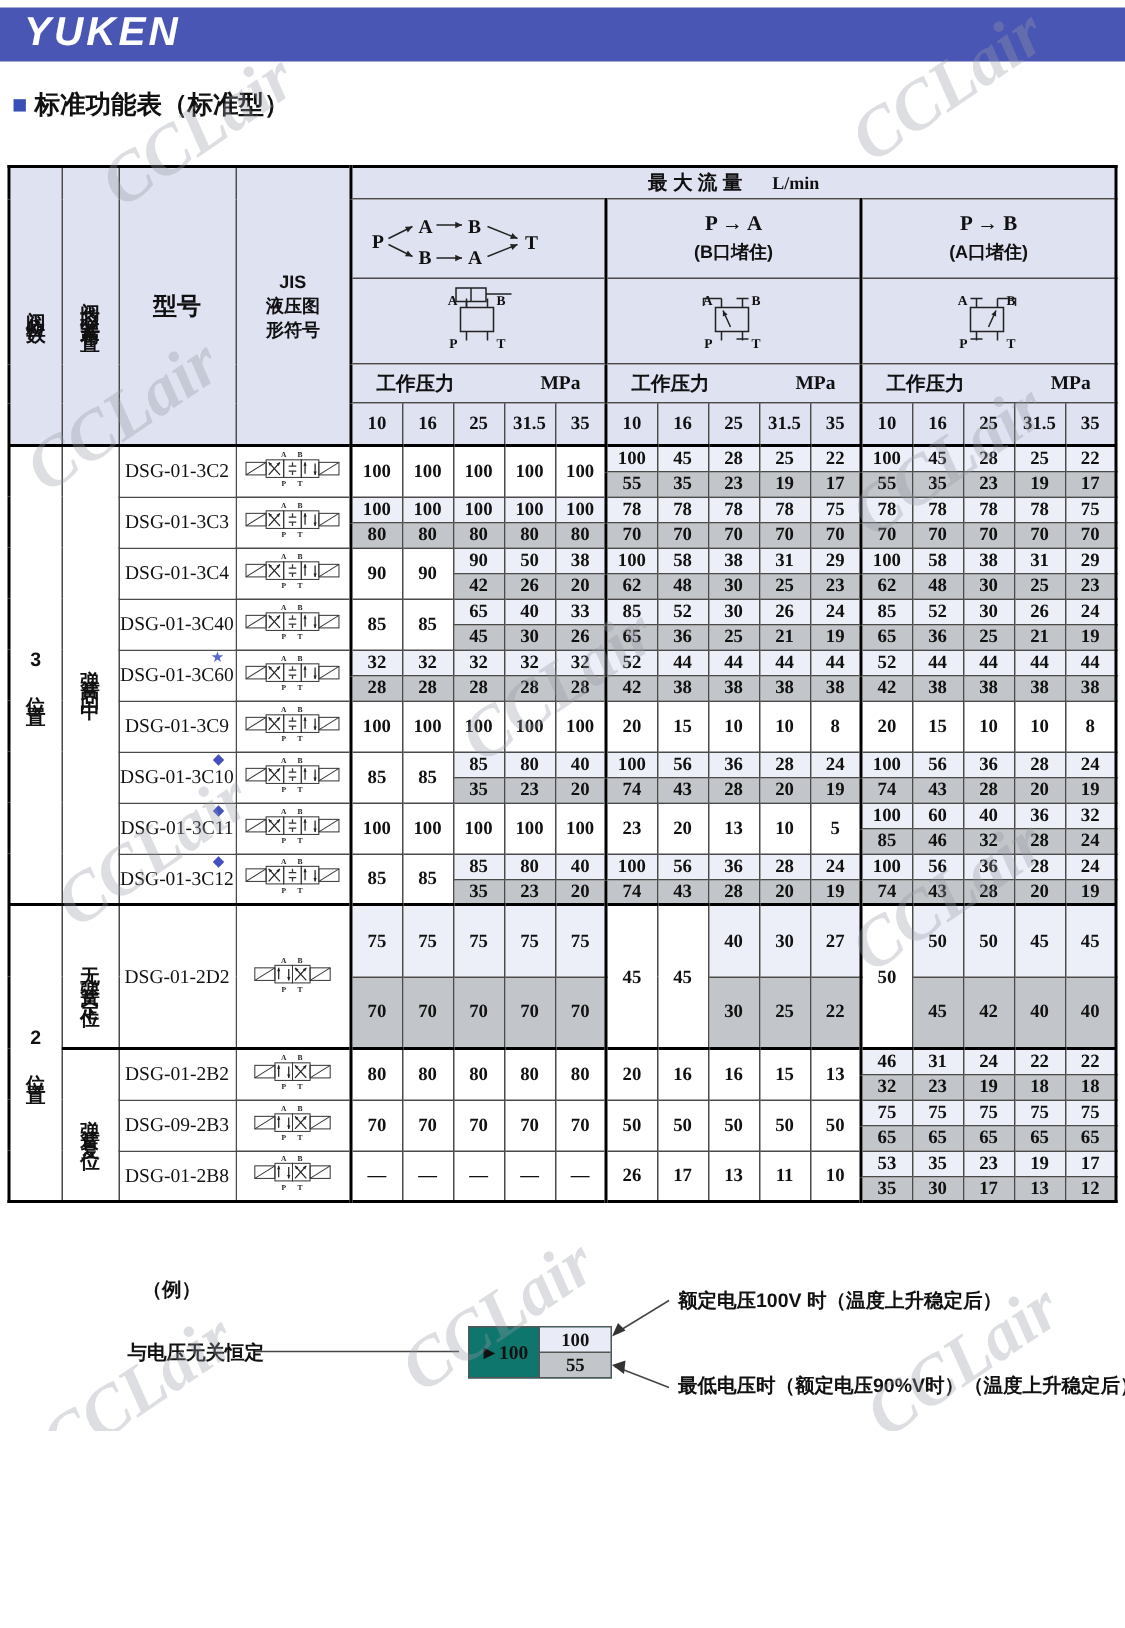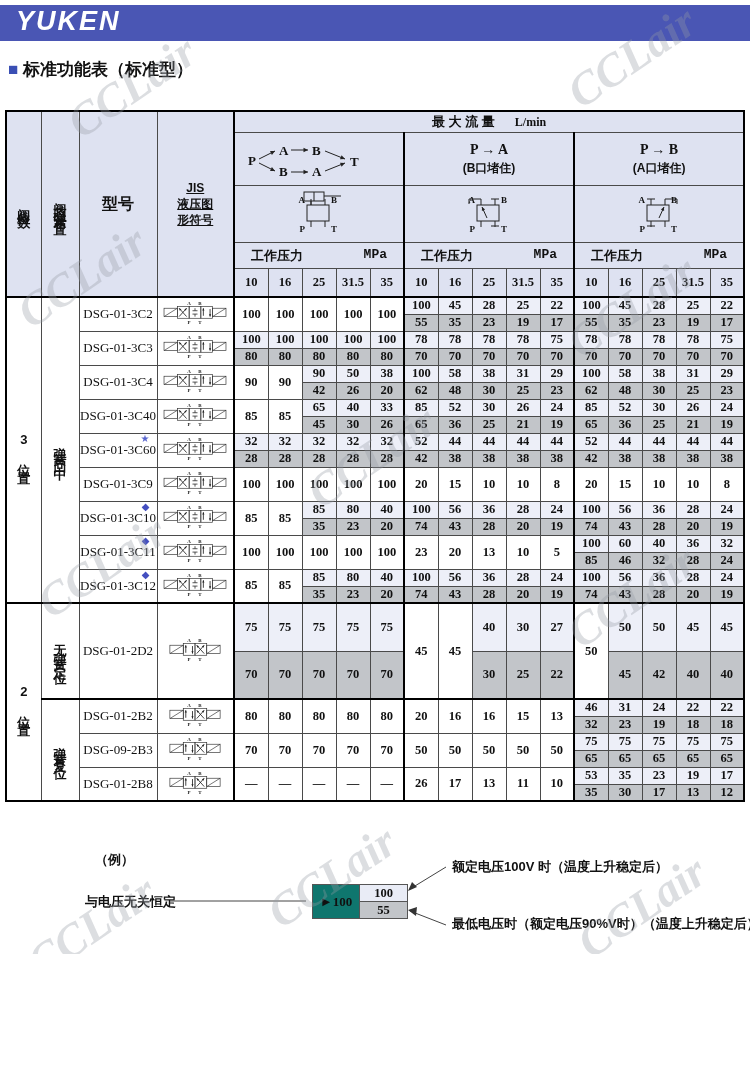--- a/index.html
+++ b/index.html
@@ -23,37 +23,37 @@
   tr.spring-start>td{border-top:2.5px solid #000 !important;}
   thead tr.pr>th{border-bottom:2.5px solid #000 !important;height:27px;}
   .flowhead{height:20px;font-size:13px;}
   .flowhead .un{font-size:12px;margin-left:20px;font-family:"Liberation Serif",serif;}
   .gh{height:52px;}
   .gh .g1{font-size:14px;font-weight:700;font-family:"Liberation Serif",serif;text-align:center;}
   .gh .g2{font-size:12px;font-weight:700;text-align:center;margin-top:2px;}
   .gs{height:56px;text-align:center;}
   .gp{height:25px;}
   .pp{display:flex;justify-content:space-between;padding:0 16px;font-size:13px;text-align:center;}
-  .pp span:last-child{font-family:Liberation Mono, monospace;}
+  .pp span:last-child{font-family:Liberation Serif, serif;}
   .num{font-family:"Liberation Serif",serif;font-weight:700;font-size:12.5px;text-align:center;}
   td.top{background:#edeff8;}
   td.bot{background:#c2c5c9;}
   td.span{background:#fff;}
   tr.rt{height:17px;}
   tr.rtall{height:48px;}
   td.model{background:#fff;font-family:"Liberation Serif",serif;font-size:13px;
            text-align:center;position:relative;}
   td.sym{background:#fff;text-align:center;}
   .mark{position:absolute;top:0;right:7px;font-size:10px;line-height:10px;}
   .star{color:#5b68d0;}.diamond{color:#444fc0;}
   .vtxt{writing-mode:vertical-rl;text-orientation:upright;letter-spacing:7px;
         margin:0 auto;font-weight:700;font-size:13px;line-height:1;}
   td.vcell{background:#fff;text-align:center;vertical-align:middle;}
   th .vtxt{letter-spacing:4px;}
-  .jish{font-size:12px;white-space:pre-line;text-align:center;line-height:1.35;text-decoration:underline;}
+  .jish{font-size:12px;white-space:pre-line;text-align:center;line-height:1.35;}
   svg text{font-family:"Liberation Serif",serif;}
   .st{font-size:13px;font-weight:700;fill:#111;}
   .pt{font-size:9px;font-weight:700;fill:#111;}
   .tiny{font-size:6px;font-weight:700;fill:#222;}
   
   .note{position:absolute;font-size:13px;font-weight:700;}
   .ex{position:absolute;left:0;top:845px;width:750px;height:130px;}
   .ex .lbl{position:absolute;font-size:13px;font-weight:700;white-space:nowrap;}
   .exbox{position:absolute;left:312px;top:39px;display:flex;border:1px solid #555;background:#0f766e;}
   .exl{width:46px;height:33px;line-height:33px;text-align:center;border-right:1px solid #555;

